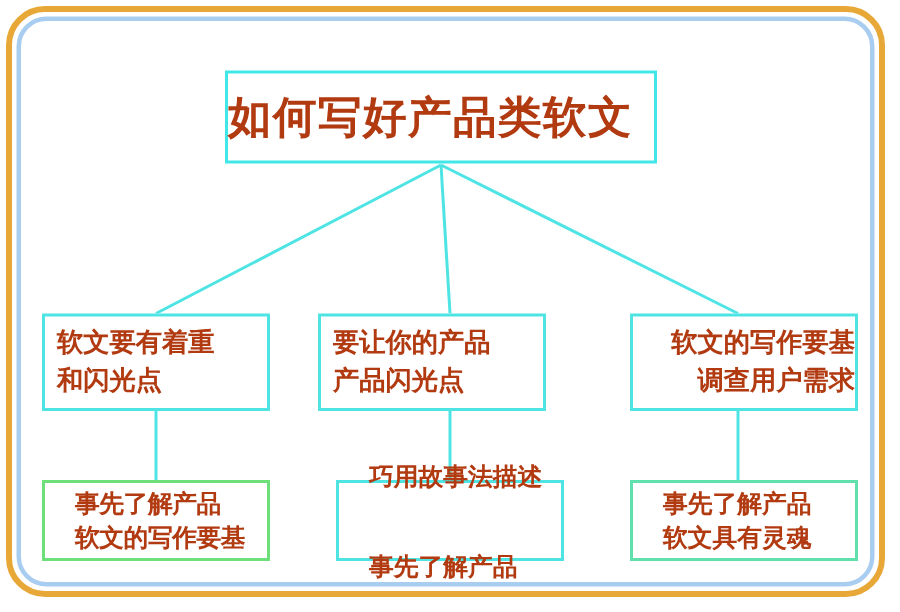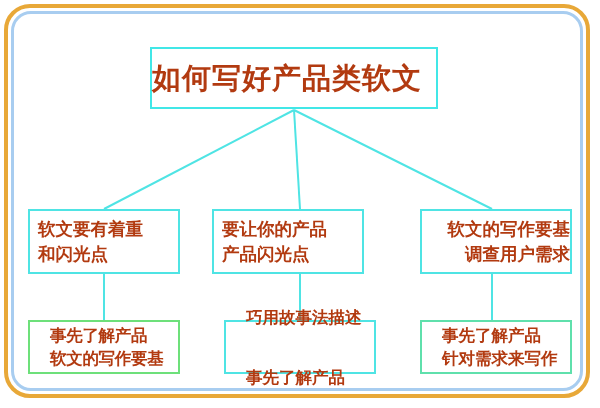--- a/index.html
+++ b/index.html
@@ -151,16 +151,16 @@
     <span class="line">软文的写作要基</span>
   </div>
 
   <div class="node node-bot node-bot-2">
     <span class="line">巧用故事法描述</span>
     <span class="line">事先了解产品</span>
   </div>
 
   <div class="node node-bot node-bot-3">
     <span class="line">事先了解产品</span>
-    <span class="line">针对需求来写作</span>
+    <span class="line">软文具有灵魂</span>
   </div>
 
 </div>
 
 </body></html>

